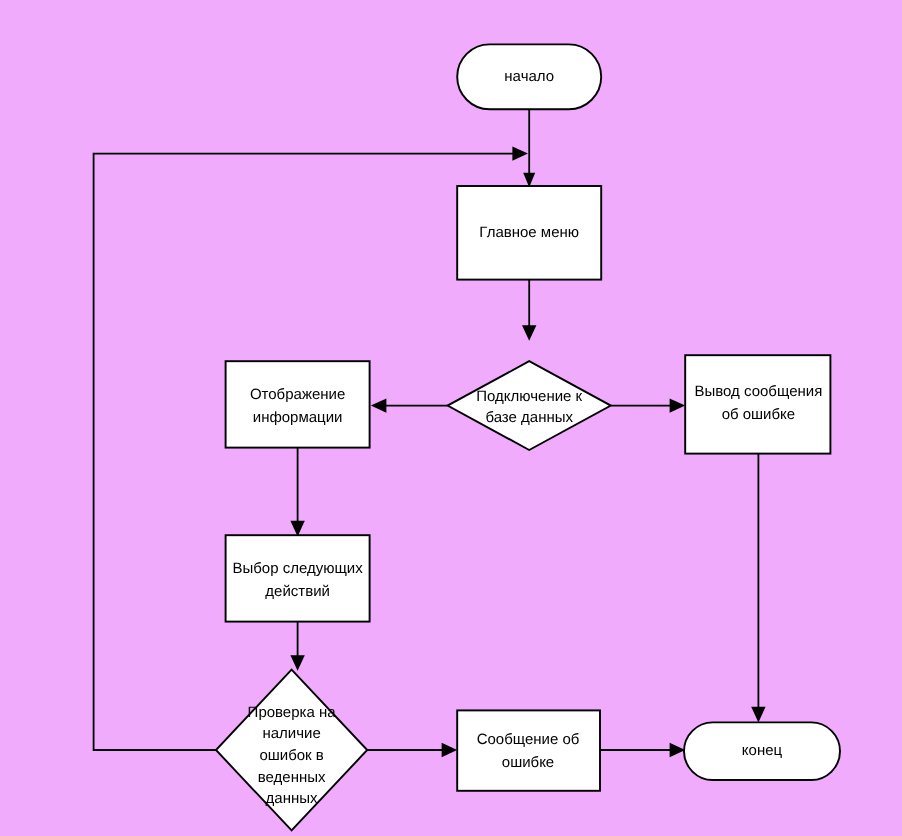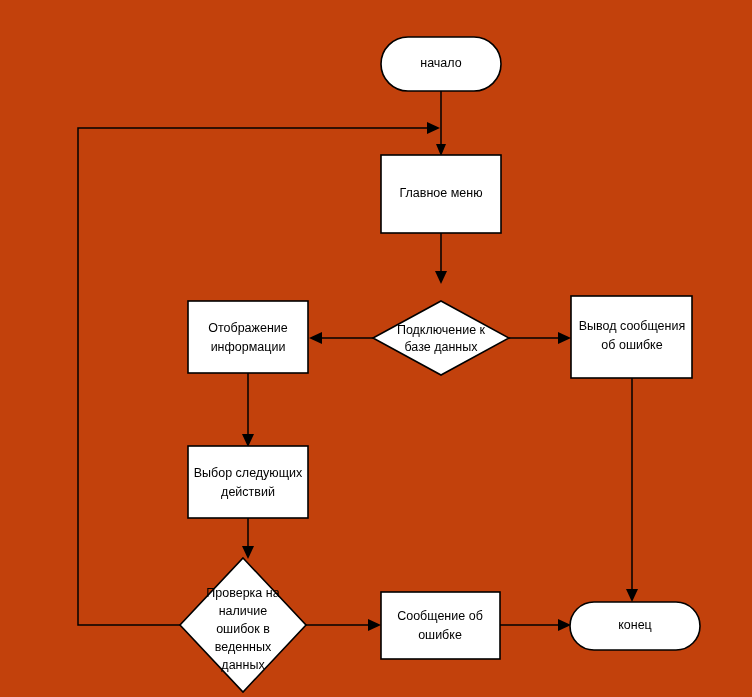--- a/index.html
+++ b/index.html
@@ -4,21 +4,21 @@
 <style>
   html, body {
     margin: 0;
     padding: 0;
     background: #ffffff;
   }
   #canvas {
     position: relative;
     width: 752px;
     height: 697px;
-    background: #c2410c;
+    background: #f0abfc;
     overflow: hidden;
     font-family: "Liberation Sans", sans-serif;
   }
   #diagram-svg {
     position: absolute;
     left: 0;
     top: 0;
     width: 752px;
     height: 697px;
   }

